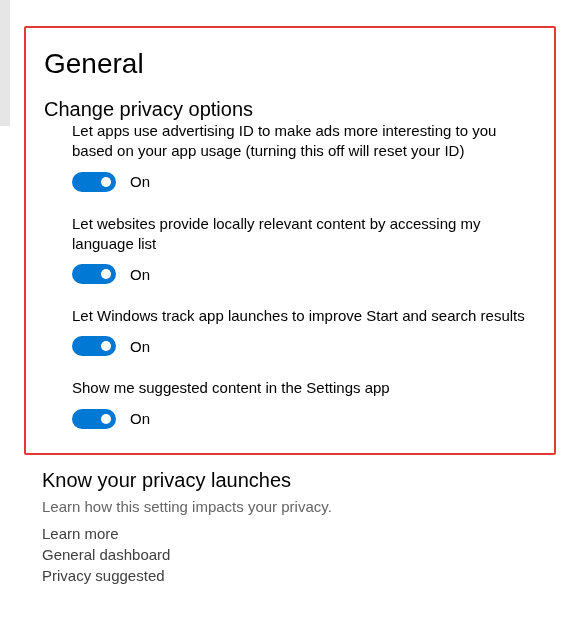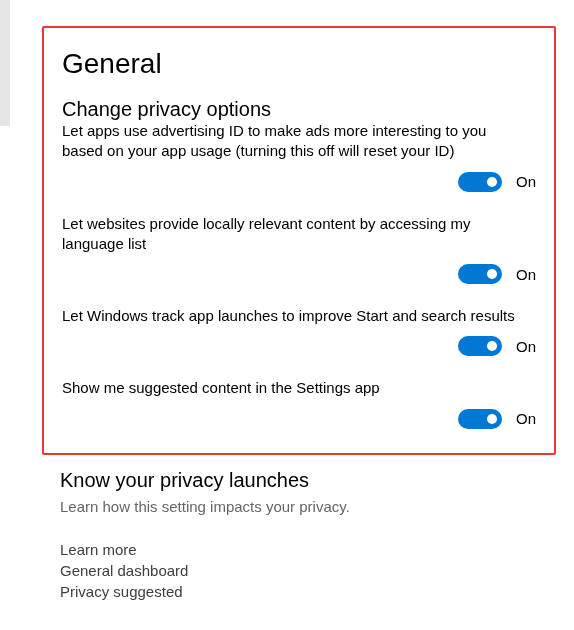--- a/index.html
+++ b/index.html
@@ -18,21 +18,20 @@
     }
     .left-rail {
       position: absolute;
       left: 0;
       top: 0;
       width: 10px;
       height: 126px;
       background: #e6e6e6;
     }
     .content {
-      padding-left: 18px;
       padding-top: 0;
     }
     .highlight-box {
       border: 2px solid #e53935;
       border-radius: 2px;
       margin: 26px 18px 0 24px;
       padding: 20px 18px 24px 18px;
     }
     .page-title {
       font-size: 28px;
@@ -40,36 +39,36 @@
       color: #000;
       margin-bottom: 18px;
     }
     .section-title {
       font-size: 20px;
       font-weight: 400;
       color: #000;
     }
     .setting-item {
       margin-bottom: 22px;
+      margin-left: 28px;
     }
     .setting-item:last-child {
       margin-bottom: 0;
     }
     .setting-desc {
       font-size: 15px;
       color: #000;
       line-height: 1.35;
       margin-bottom: 10px;
       max-width: 460px;
     }
     .toggle-row {
       display: flex;
       align-items: center;
       gap: 14px;
-      justify-content: flex-end;
     }
     .toggle {
       width: 44px;
       height: 20px;
       background: #0078d4;
       border-radius: 10px;
       position: relative;
       cursor: pointer;
       flex-shrink: 0;
     }
@@ -91,21 +90,21 @@
     }
     .below-title {
       font-size: 20px;
       font-weight: 400;
       color: #000;
       margin-bottom: 6px;
     }
     .below-desc {
       font-size: 15px;
       color: #666;
-      margin-bottom: 24px;
+      margin-bottom: 8px;
     }
     .link {
       display: block;
       font-size: 15px;
       color: #404040;
       text-decoration: none;
       cursor: pointer;
       line-height: 1.4;
       width: fit-content;
     }

